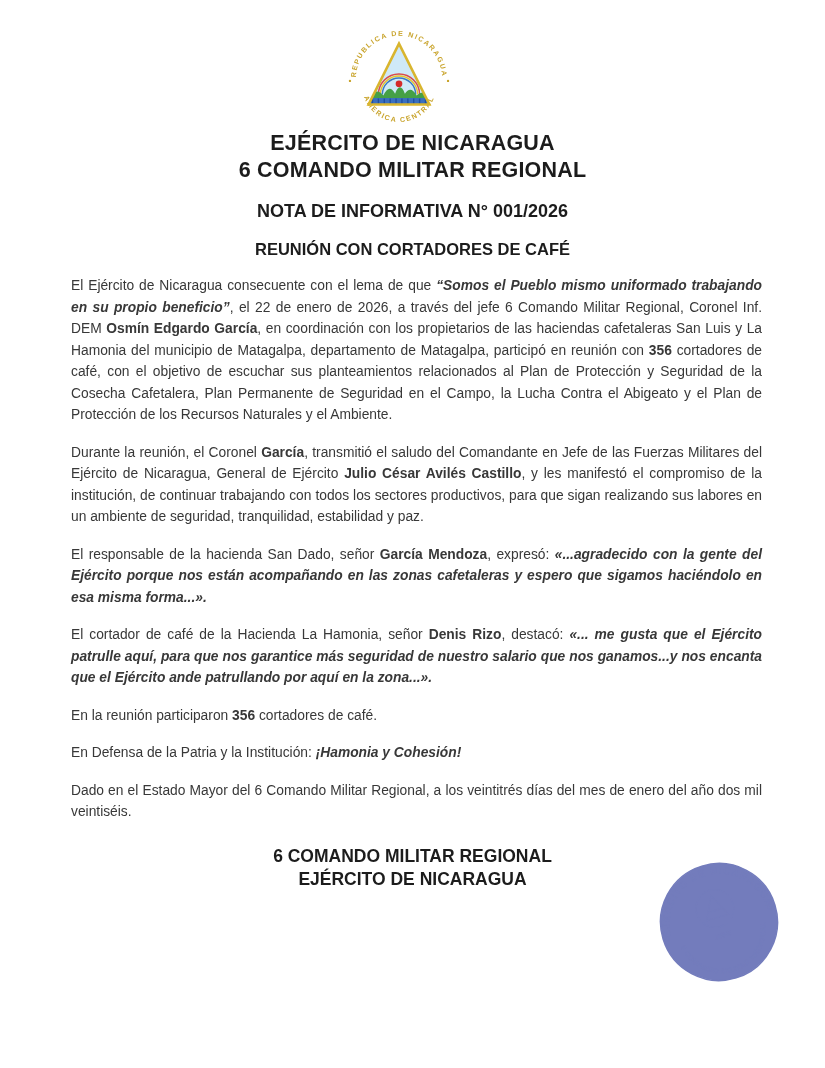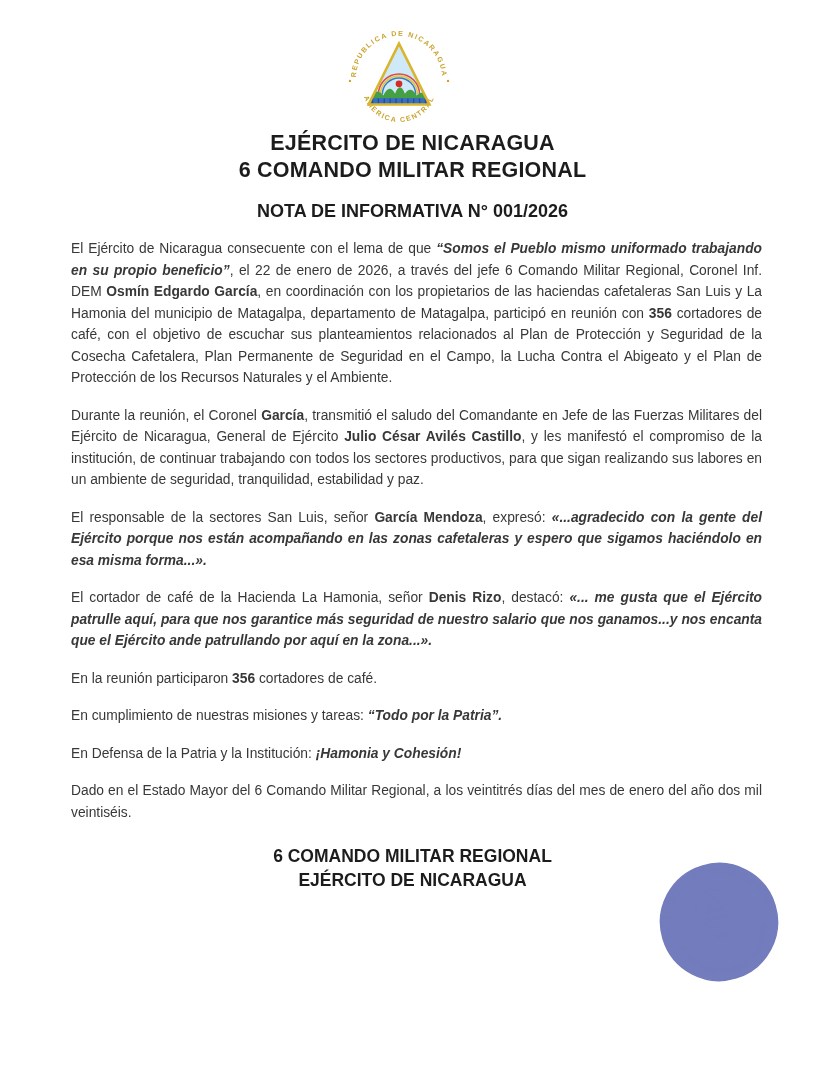--- a/index.html
+++ b/index.html
@@ -132,33 +132,33 @@
 
   <div class="org-title">
     <div>EJÉRCITO DE NICARAGUA</div>
     <div>6 COMANDO MILITAR REGIONAL</div>
   </div>
 
   <div class="note-title">
     <span>NOTA DE INFORMATIVA N° 001/2026</span>
   </div>
 
+  <div class="subject">REUNIÓN CON CORTADORES DE CAFÉ</div>
 
   <div class="content">
     <p class="para"><span>El Ejército de Nicaragua consecuente con el lema de que </span><span class="bi">“Somos el Pueblo mismo uniformado trabajando en su propio beneficio”</span><span>, el 22 de enero de 2026, a través del jefe 6 Comando Militar Regional, Coronel Inf. DEM </span><span class="b">Osmín Edgardo García</span><span>, en coordinación con los propietarios de las haciendas cafetaleras San Luis y La Hamonia del municipio de Matagalpa, departamento de Matagalpa, participó en reunión con </span><span class="b">356</span><span> cortadores de café, con el objetivo de escuchar sus planteamientos relacionados al Plan de Protección y Seguridad de la Cosecha Cafetalera, Plan Permanente de Seguridad en el Campo, la Lucha Contra el Abigeato y el Plan de Protección de los Recursos Naturales y el Ambiente.</span></p>
 
     <p class="para"><span>Durante la reunión, el Coronel </span><span class="b">García</span><span>, transmitió el saludo del Comandante en Jefe de las Fuerzas Militares del Ejército de Nicaragua, General de Ejército </span><span class="b">Julio César Avilés Castillo</span><span>, y les manifestó el compromiso de la institución, de continuar trabajando con todos los sectores productivos, para que sigan realizando sus labores en un ambiente de seguridad, tranquilidad, estabilidad y paz.</span></p>
 
-    <p class="para"><span>El responsable de la sectores San Luis, señor </span><span class="b">García Mendoza</span><span>, expresó: </span><span class="bi">«...agradecido con la gente del Ejército porque nos están acompañando en las zonas cafetaleras y espero que sigamos haciéndolo en esa misma forma...».</span></p>
+    <p class="para"><span>El responsable de la hacienda San Dado, señor </span><span class="b">García Mendoza</span><span>, expresó: </span><span class="bi">«...agradecido con la gente del Ejército porque nos están acompañando en las zonas cafetaleras y espero que sigamos haciéndolo en esa misma forma...».</span></p>
 
     <p class="para"><span>El cortador de café de la Hacienda La Hamonia, señor </span><span class="b">Denis Rizo</span><span>, destacó: </span><span class="bi">«... me gusta que el Ejército patrulle aquí, para que nos garantice más seguridad de nuestro salario que nos ganamos...y nos encanta que el Ejército ande patrullando por aquí en la zona...».</span></p>
 
     <p class="para"><span>En la reunión participaron </span><span class="b">356</span><span> cortadores de café.</span></p>
 
-    <p class="para"><span>En cumplimiento de nuestras misiones y tareas: </span><span class="bi">“Todo por la Patria”.</span></p>
 
     <p class="para"><span>En Defensa de la Patria y la Institución: </span><span class="bi">¡Hamonia y Cohesión!</span></p>
 
     <p class="para"><span>Dado en el Estado Mayor del 6 Comando Militar Regional, a los veintitrés días del mes de enero del año dos mil veintiséis.</span></p>
   </div>
 
   <div class="footer-block">
     <div>6 COMANDO MILITAR REGIONAL</div>
     <div>EJÉRCITO DE NICARAGUA</div>
   </div>

